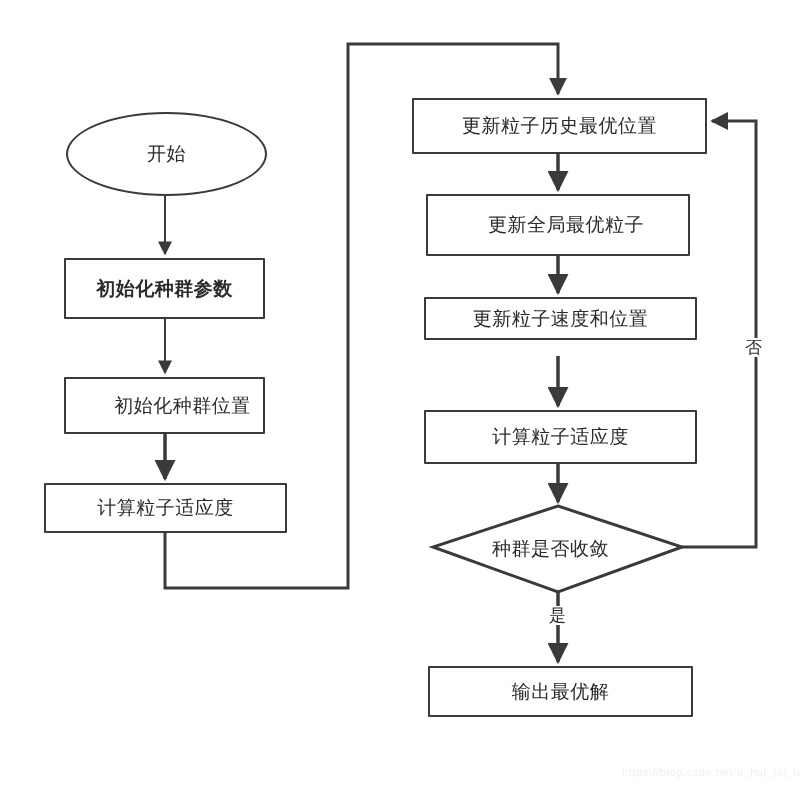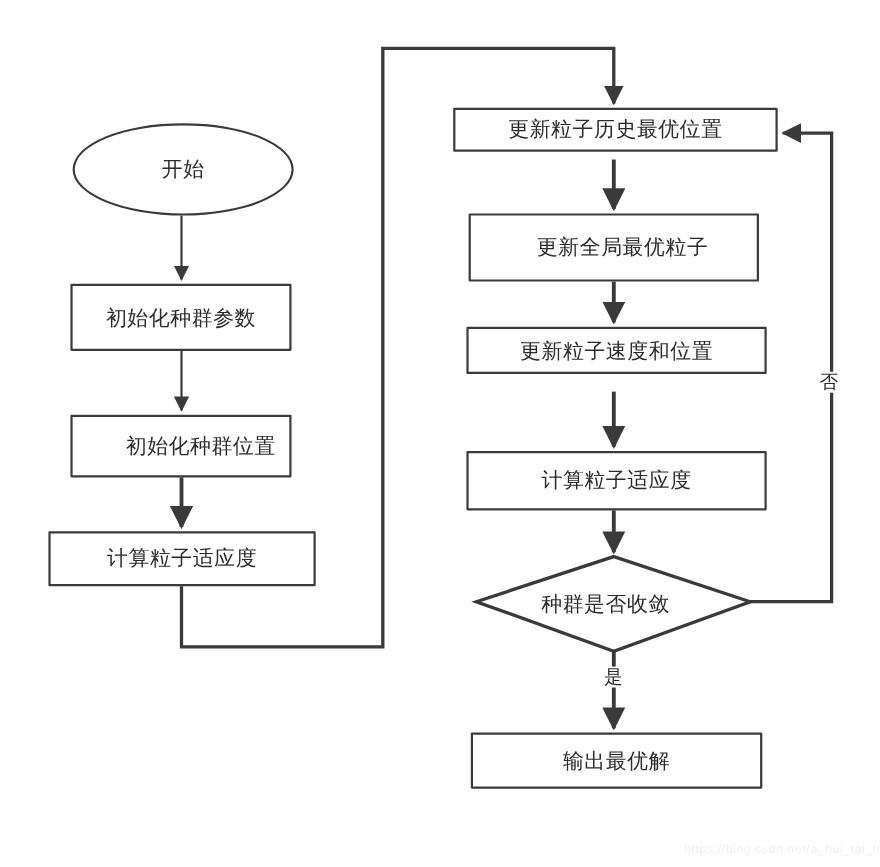--- a/index.html
+++ b/index.html
@@ -106,33 +106,33 @@
 
     <path d="M 682 547 L 756 547 L 756 121 L 712 121" stroke="#3a3a3a" stroke-width="3" fill="none" marker-end="url(#arrow)"></path>
 
     <polygon points="558,506 682,547 558,592 433,547" fill="#ffffff" stroke="#3a3a3a" stroke-width="3"></polygon>
   </svg>
 
   <div class="node terminator" style="left:66px; top:112px; width:201px; height:84px;text-align:center;">
     <span>开始</span>
   </div>
 
-  <div class="node process" style="left:64px; top:258px; width:201px; height:61px;">
+  <div class="node process" style="left:64px; top:258px; width:201px; height:61px;font-weight:bold;">
     <span>初始化种群参数</span>
   </div>
 
   <div class="node process" style="left:64px; top:377px; width:201px; height:57px;padding-left:36px;">
     <span>初始化种群位置</span>
   </div>
 
   <div class="node process" style="left:44px; top:483px; width:243px; height:50px;">
     <span>计算粒子适应度</span>
   </div>
 
-  <div class="node process" style="left:412px; top:98px; width:295px; height:40px;justify-content:center;">
+  <div class="node process" style="left:412px; top:98px; width:295px; height:56px;justify-content:center;">
     <span>更新粒子历史最优位置</span>
   </div>
 
   <div class="node process" style="left:426px; top:194px; width:264px; height:62px;padding-left:16px;">
     <span>更新全局最优粒子</span>
   </div>
 
   <div class="node process" style="left:424px; top:297px; width:273px; height:43px;">
     <span>更新粒子速度和位置</span>
   </div>

